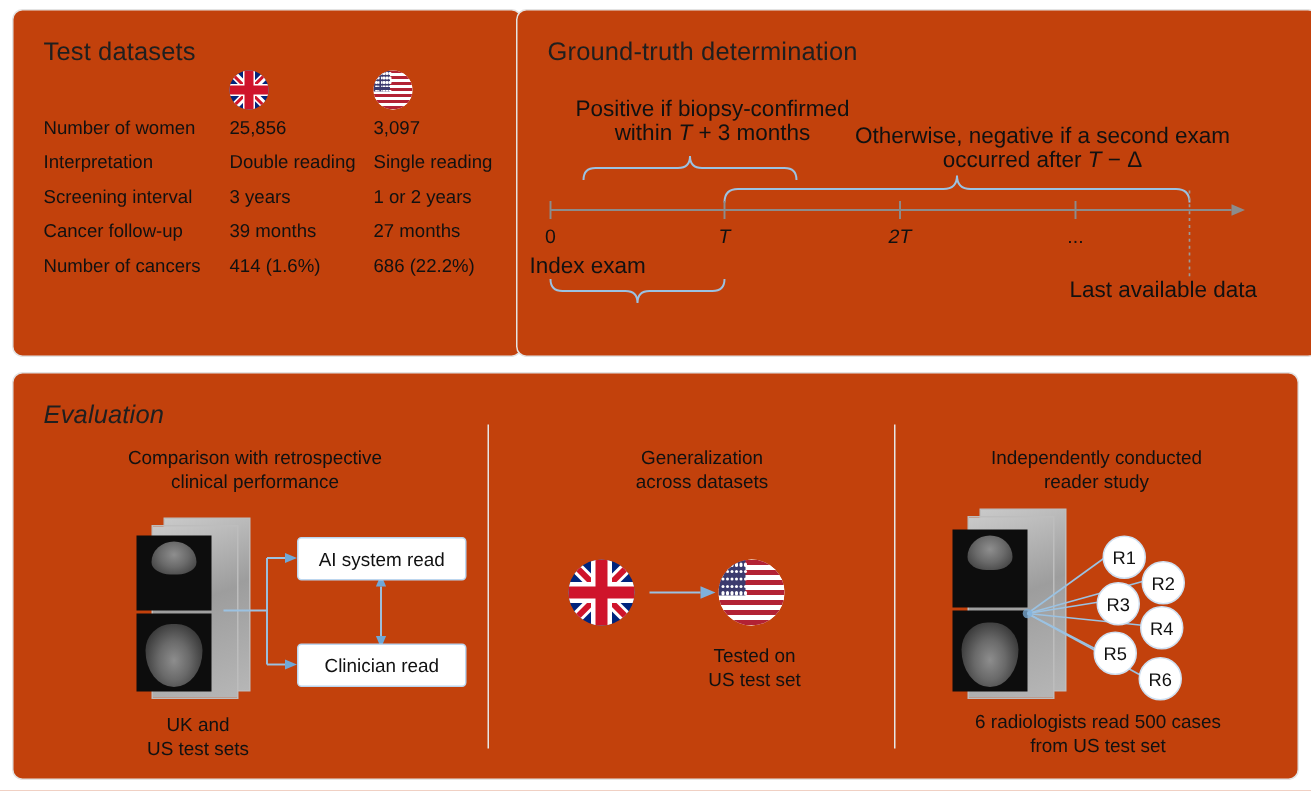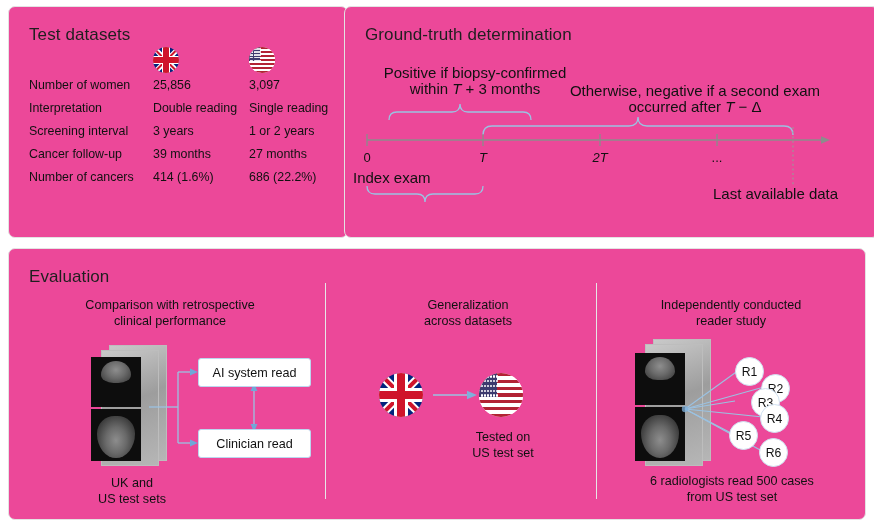--- a/index.html
+++ b/index.html
@@ -11,40 +11,40 @@
     width: 874px;
     height: 527px;
     font-family: "Liberation Sans", sans-serif;
     color: #1a1a1a;
     -webkit-font-smoothing: antialiased;
     position: relative;
     overflow: hidden;
   }
   .panel {
     position: absolute;
-    background: #ec4899;
+    background: #c2410c;
     border: 1px solid #e3e3e3;
     border-radius: 7px;
     box-sizing: border-box;
   }
   #panel-test-datasets { left: 8px;   top: 6px;   width: 340px; height: 232px; }
   #panel-ground-truth  { left: 344px; top: 6px;   width: 535px; height: 232px; }
   #panel-evaluation    { left: 8px;   top: 248px; width: 858px; height: 272px; }
 
   .panel-title {
     position: absolute;
     font-size: 17px;
     font-weight: 400;
     color: #1f1f1f;
     letter-spacing: 0.1px;
     white-space: nowrap;
   }
   #title-test-datasets { left: 20px; top: 18px; }
   #title-ground-truth  { left: 20px; top: 18px; }
-  #title-evaluation    { left: 20px; top: 18px; }
+  #title-evaluation    { left: 20px; top: 18px; font-style: italic; }
 
   
   .ds-table {
     position: absolute;
     left: 20px;
     top: 40px;
     width: 308px;
     border-collapse: collapse;
     font-size: 12.4px;
   }
@@ -474,21 +474,21 @@
     <line x1="676" y1="160" x2="755" y2="138" stroke="#9bc2e2" stroke-width="1.1"></line>
     <line x1="676" y1="160" x2="726" y2="152" stroke="#9bc2e2" stroke-width="1.1"></line>
     <line x1="676" y1="160" x2="754" y2="168" stroke="#9bc2e2" stroke-width="1.1"></line>
     <line x1="676" y1="160" x2="724" y2="185" stroke="#9bc2e2" stroke-width="1.1"></line>
     <line x1="676" y1="160" x2="753" y2="202" stroke="#9bc2e2" stroke-width="1.1"></line>
     <circle cx="676" cy="160" r="3.2" fill="#7fb0db" opacity="0.75"></circle>
   </svg>
 
   <div class="reader-circle" style="left:726px; top:108px;">R1</div>
   <div class="reader-circle" style="left:752px; top:125px;">R2</div>
-  <div class="reader-circle" style="left:722px; top:139px;margin-left:20px;">R3</div>
+  <div class="reader-circle" style="left:722px; top:139px;">R3</div>
   <div class="reader-circle" style="left:751px; top:155px;">R4</div>
   <div class="reader-circle" style="left:720px; top:172px;">R5</div>
   <div class="reader-circle" style="left:750px; top:189px;">R6</div>
 
   <div class="eval-caption" style="left:598px; top:224px; width:250px;">
     <div>6 radiologists read 500 cases</div>
     <div>from US test set</div>
   </div>
 </div>
 

